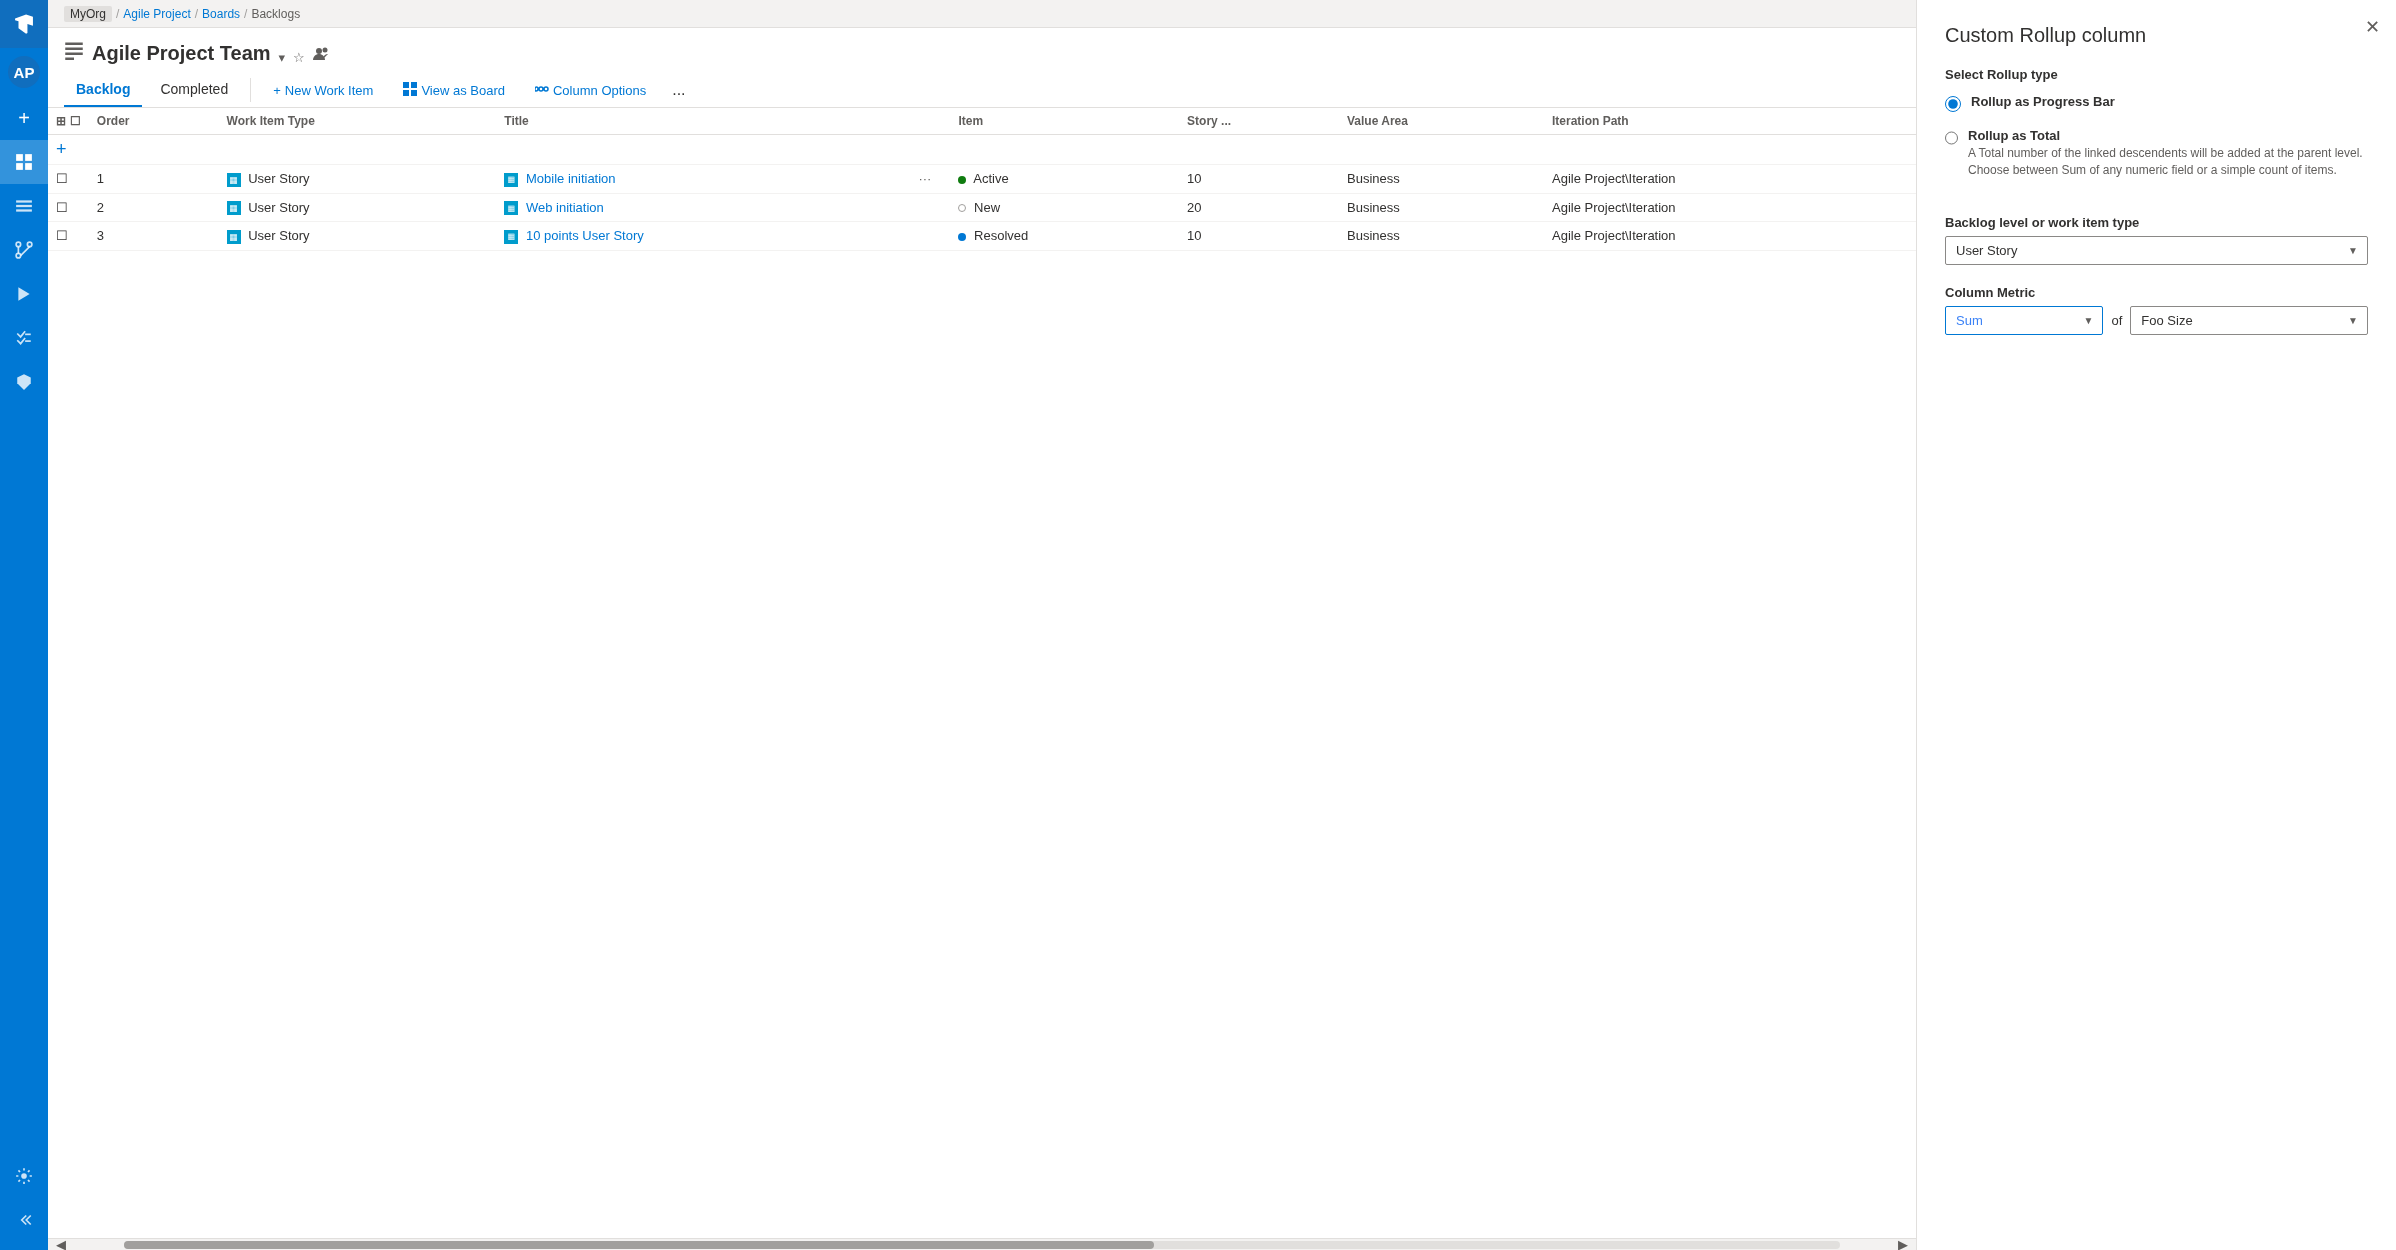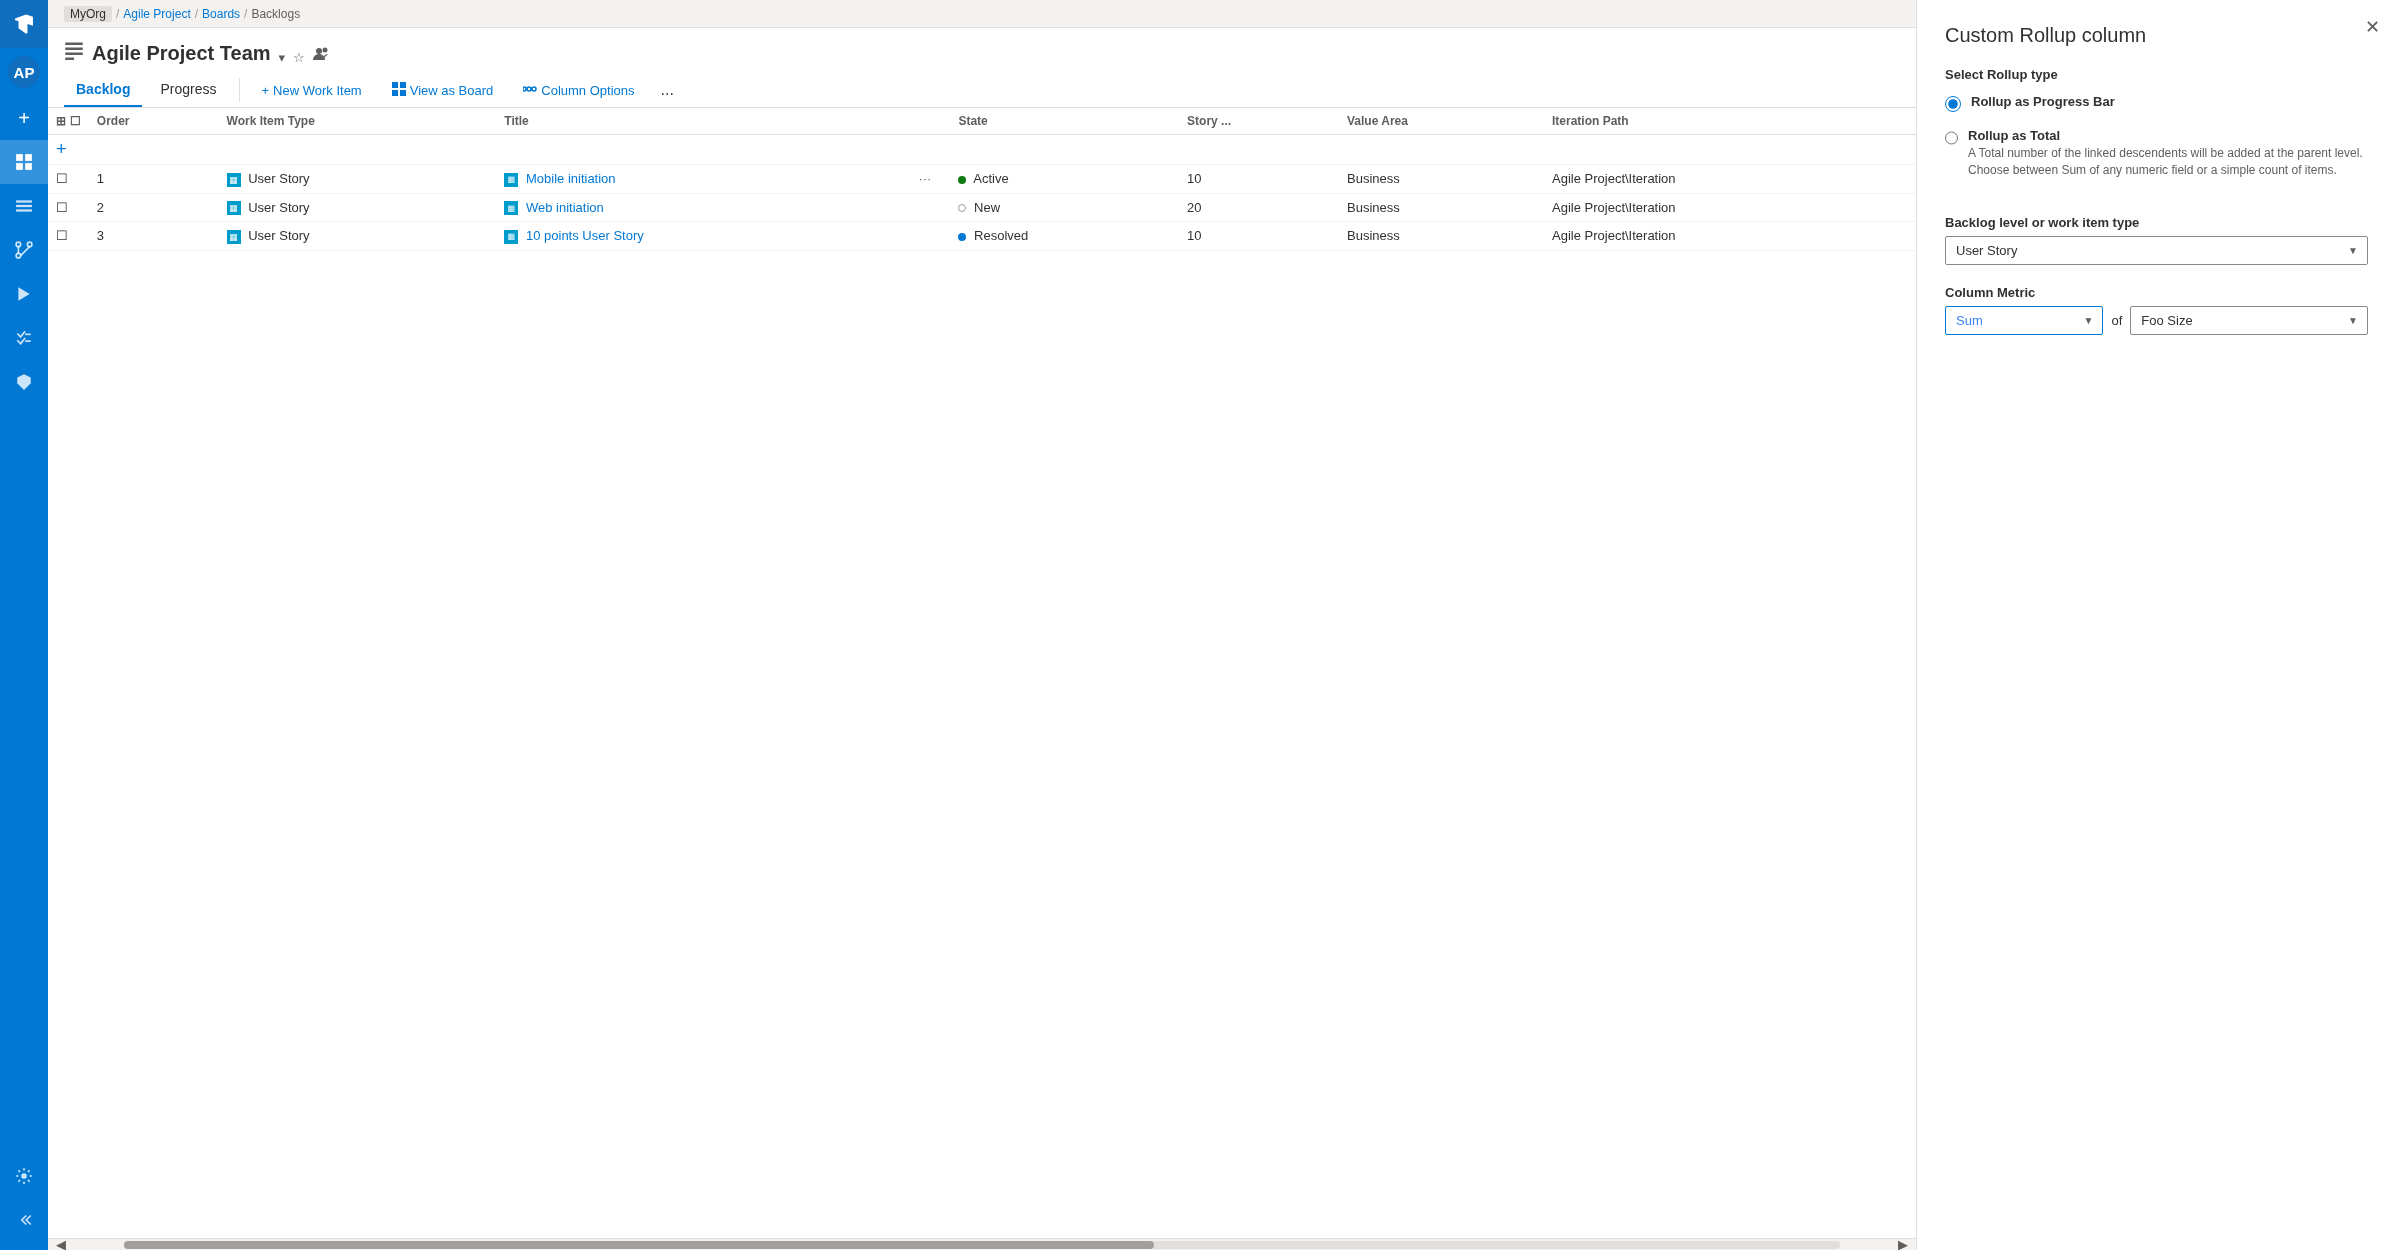--- a/index.html
+++ b/index.html
@@ -472,21 +472,21 @@
           <circle cx="6" cy="5" r="3"></circle>
           <path d="M0 14c0-3.3 2.7-6 6-6s6 2.7 6 6"></path>
           <circle cx="12" cy="4" r="2.5"></circle>
           <path d="M10 13c0-2.8 2.2-5 5-5"></path>
         </svg>
     </span>
   </div>
 
   <div class="toolbar">
     <div class="tab-item active">Backlog</div>
-    <div class="tab-item">Progress</div>
+    <div class="tab-item">Completed</div>
     <div class="tab-divider"></div>
     <button class="toolbar-btn">
       <span>+</span>
       <span>New Work Item</span>
     </button>
     <button class="toolbar-btn">
       <span>
         <svg width="14" height="14" viewBox="0 0 14 14" fill="#0078d4">
             <rect x="0" y="0" width="6" height="6"></rect>
             <rect x="8" y="0" width="6" height="6"></rect>
@@ -514,21 +514,21 @@
           <th style="width:28px;">
             <div class="th-icons">
               <span>⊞</span>
               <span>☐</span>
             </div>
           </th>
           <th>Order</th>
           <th>Work Item Type</th>
           <th>Title</th>
           <th style="width:40px;"></th>
-          <th>State</th>
+          <th>Item</th>
           <th>Story ...</th>
           <th>Value Area</th>
           <th>Iteration Path</th>
         </tr>
       </thead>
       <tbody>
 
         <tr>
           <td colspan="9" style="padding: 4px 8px;">
             <span class="add-row-btn">+</span>

